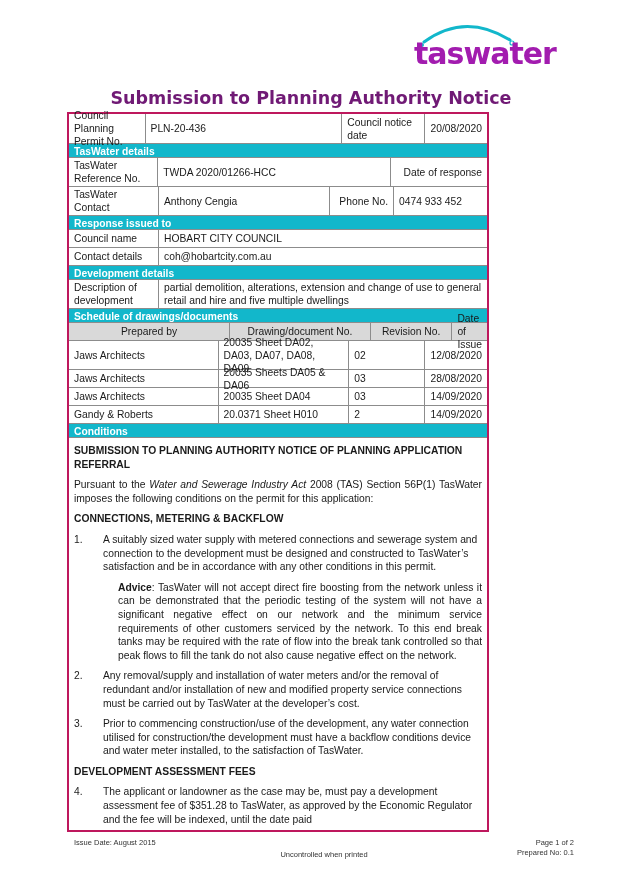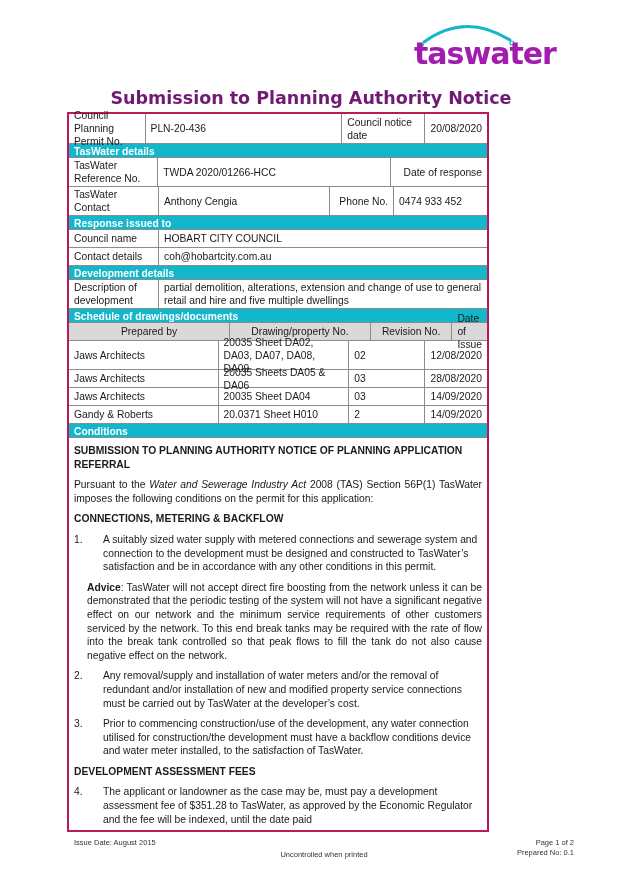--- a/index.html
+++ b/index.html
@@ -22,21 +22,21 @@
   .r2 { height: 29px; }
   .r1 { height: 18px; }
 
   .cond { padding: 6px 5px 4px 5px; font-size: 10.3px; line-height: 13.6px; border-top: 1px solid #8c8c8c; }
   .cond p { margin-bottom: 7px; }
   .cond .h { font-weight: bold; }
   .cond .just { text-align: justify; }
   .item { display: flex; margin-bottom: 7px; }
   .item .num { width: 29px; flex: none; }
   .item .txt { flex: 1; }
-  .advice { margin-left: 13px; text-align: justify; margin-bottom: 7px; }
+  .advice { margin-left: 44px; text-align: justify; margin-bottom: 7px; }
 
   .footer { position: absolute; top: 838px; left: 74px; width: 500px; font-size: 7.5px; color: #333; }
   .f-left { position: absolute; left: 0; top: 0; }
   .f-center { position: absolute; left: 0; width: 500px; top: 12px; text-align: center; }
   .f-right { position: absolute; right: 0; top: 0; text-align: right; line-height: 10px; }
 </style>
 </head>
 <body>
 
 <div class="logo">
@@ -84,21 +84,21 @@
 
   <div class="sect">Development details</div>
   <div class="row r2">
     <div class="cell" style="width:89px">Description of development</div>
     <div class="cell" style="flex:1">partial demolition, alterations, extension and change of use to general retail and hire and five multiple dwellings</div>
   </div>
 
   <div class="sect">Schedule of drawings/documents</div>
   <div class="row r1">
     <div class="cell hdr" style="width:180px">Prepared by</div>
-    <div class="cell hdr" style="width:158px">Drawing/property No.</div>
+    <div class="cell hdr" style="width:158px">Drawing/document No.</div>
     <div class="cell hdr" style="width:91px">Revision No.</div>
     <div class="cell hdr" style="flex:1">Date of Issue</div>
   </div>
   <div class="row r2">
     <div class="cell" style="width:180px">Jaws Architects</div>
     <div class="cell" style="width:158px">20035 Sheet DA02, DA03, DA07, DA08, DA09</div>
     <div class="cell" style="width:91px">02</div>
     <div class="cell" style="flex:1">12/08/2020</div>
   </div>
   <div class="row r1">

